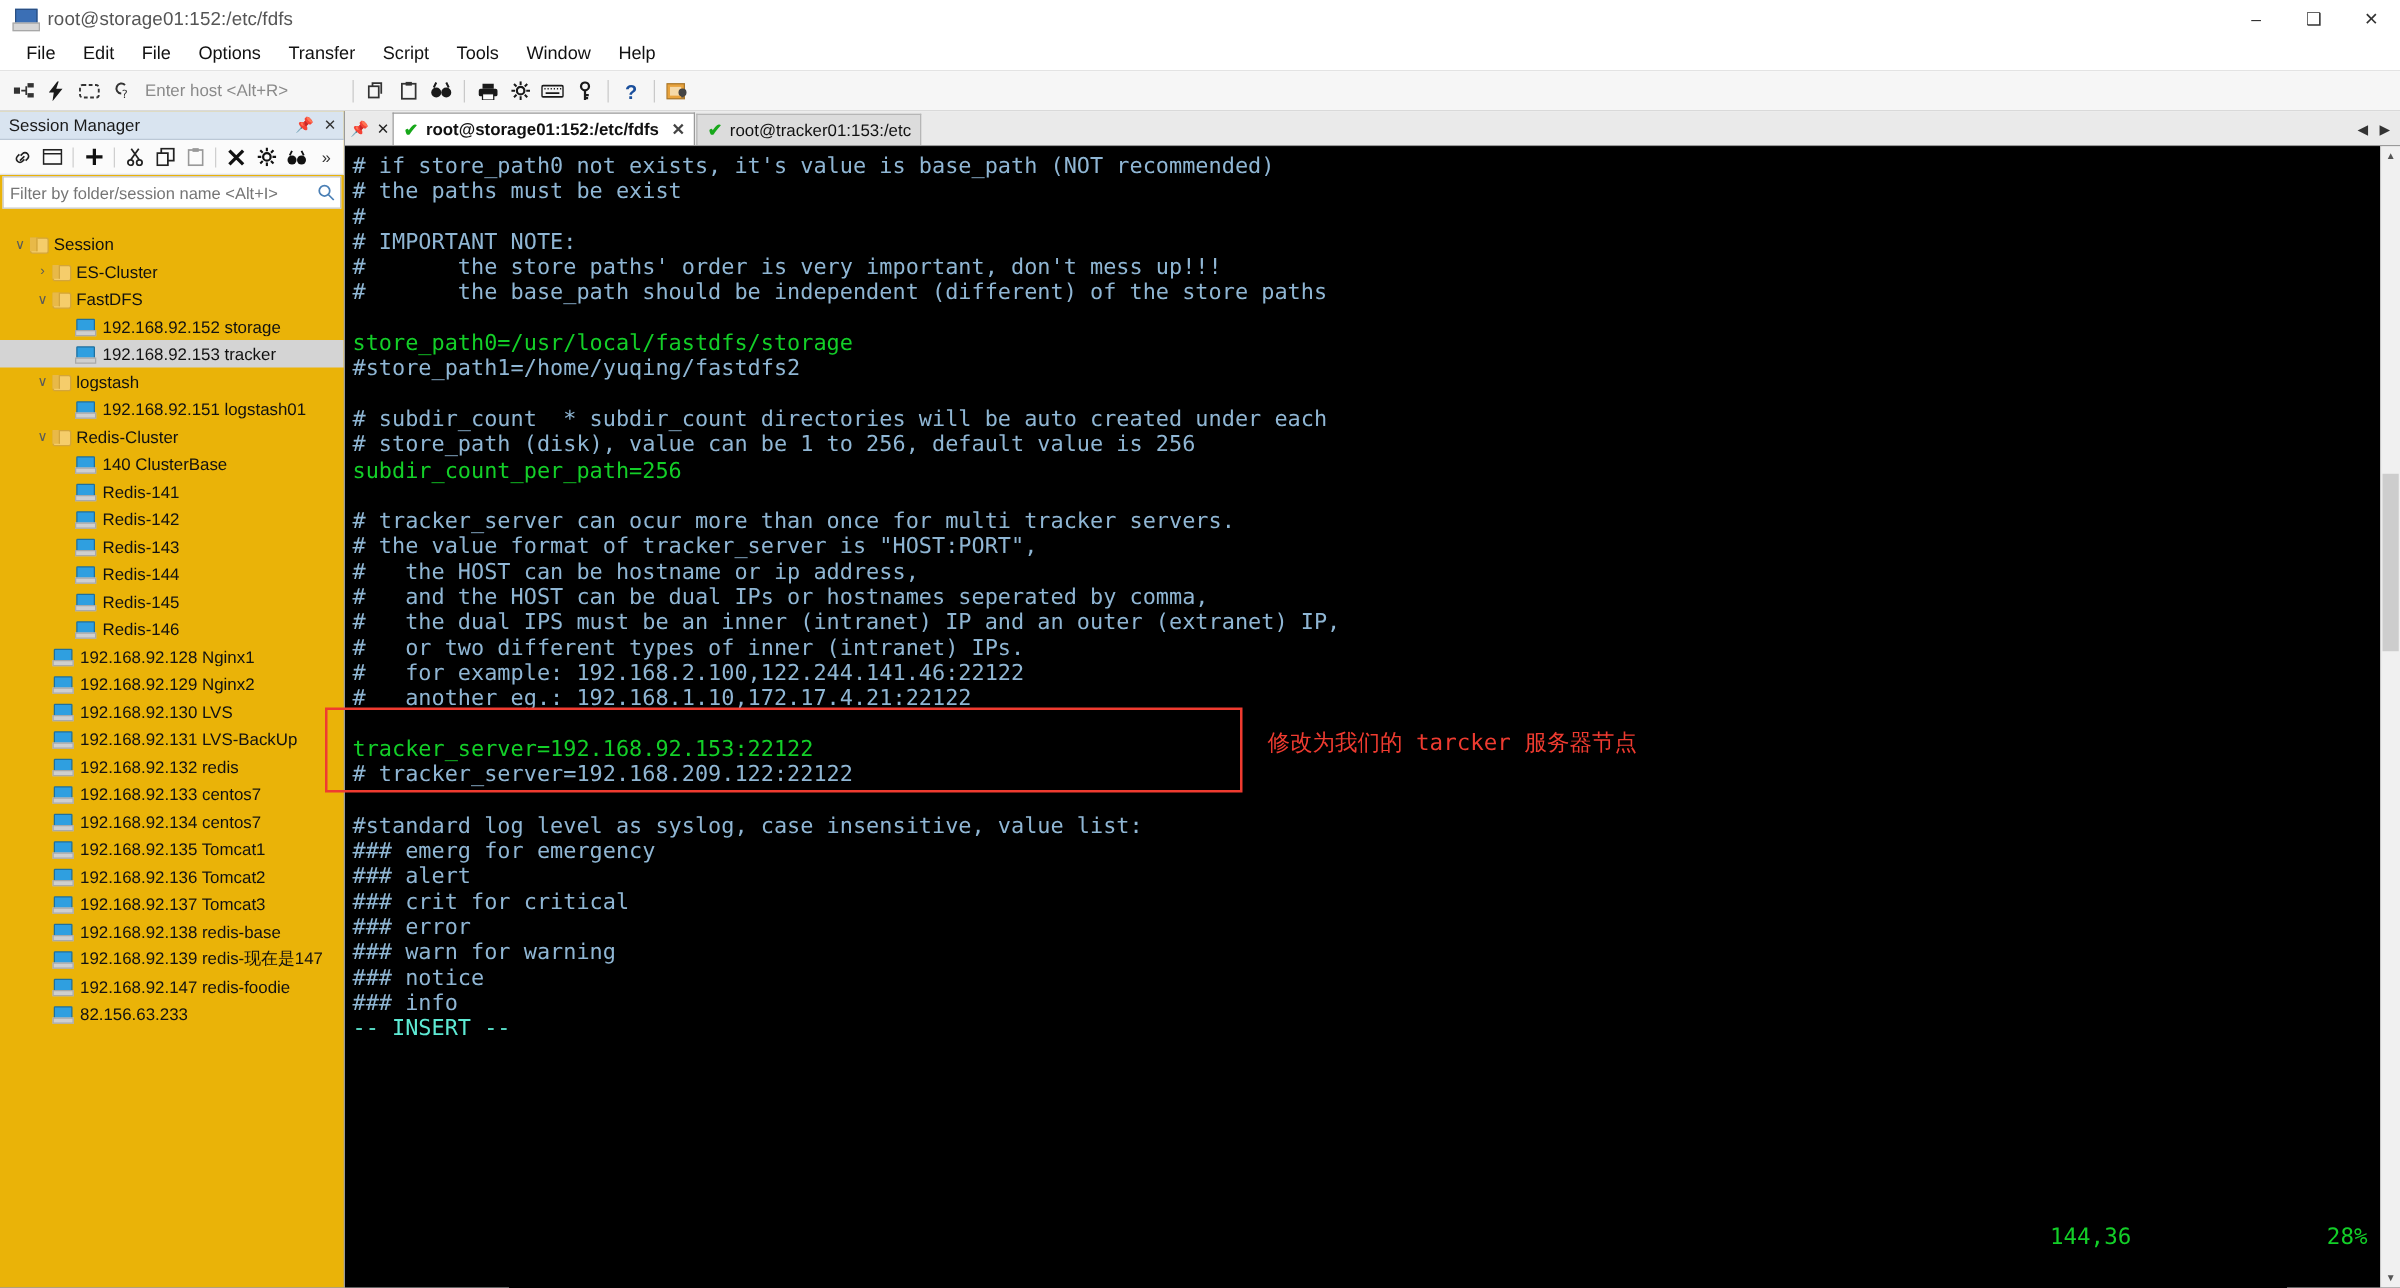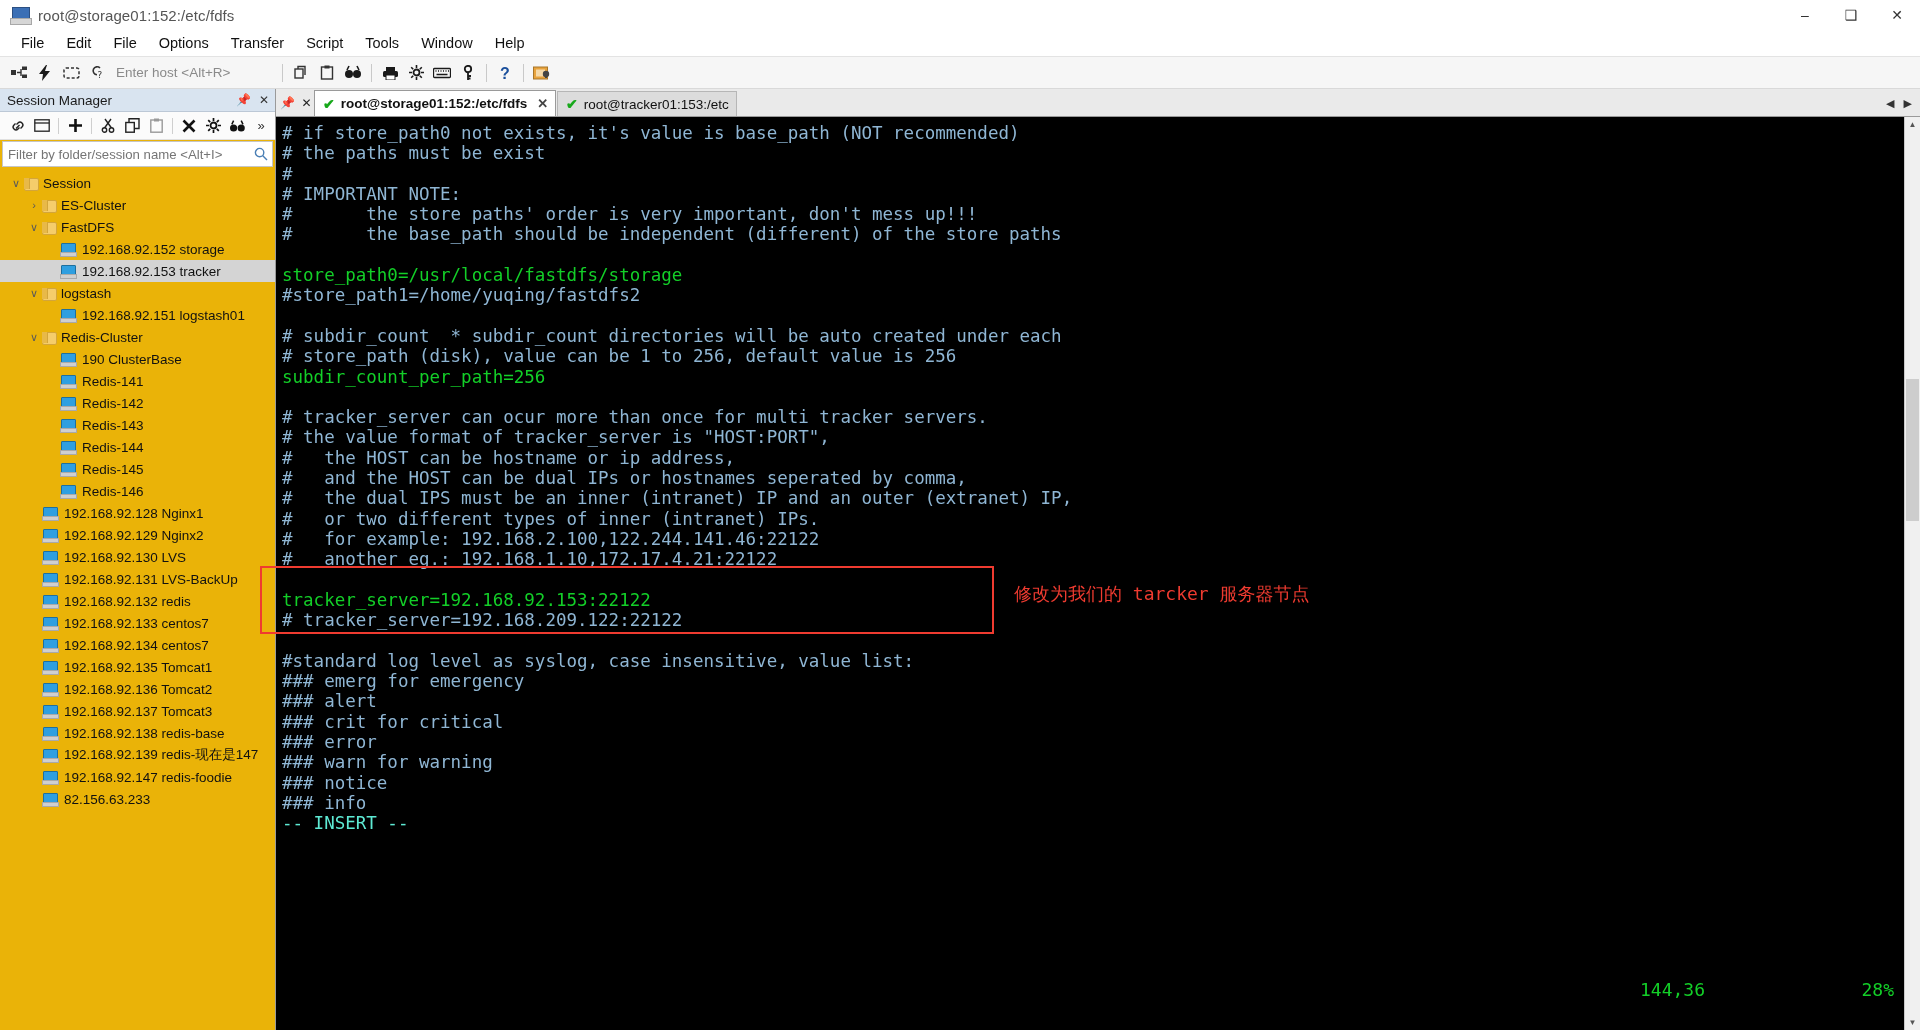--- a/index.html
+++ b/index.html
@@ -30,21 +30,21 @@
   
   .body-wrap{display:flex;height:941px;background:#f0f0f0;}
   
   .sm{width:275px;display:flex;flex-direction:column;background:#eab308;border-right:1px solid #9a9a9a;}
   .sm-head{height:22px;background:#d9e4f0;display:flex;align-items:center;padding-left:7px;border-bottom:1px solid #bcc8d6;}
   .sm-head .t{font-size:13.5px;color:#1a1a1a;font-weight:400;}
   .sm-head .acts{margin-left:auto;display:flex;align-items:center;gap:8px;padding-right:6px;color:#333;font-size:12px;}
   .sm-tools{height:27px;background:#fbfbfb;border-bottom:1px solid #e0e0e0;display:flex;align-items:center;padding-left:6px;}
   .smt{width:24px;height:24px;display:flex;align-items:center;justify-content:center;color:#222;}
   .smt-sep{width:1px;height:16px;background:#cfcfcf;margin:0 4px;}
-  .sm-filter{height:24px;border:1px solid #c6c6c6;margin:1px 2px 2px 2px;display:flex;align-items:center;background:#fff;}
+  .sm-filter{height:24px;border:1px solid #c6c6c6;margin:1px 2px 14px 2px;display:flex;align-items:center;background:#fff;}
   .sm-filter input{border:0;outline:0;flex:1;font-size:13.2px;color:#8d8d8d;padding-left:5px;font-family:"Liberation Sans",sans-serif;background:transparent;}
   .sm-filter .mag{width:22px;display:flex;align-items:center;justify-content:center;}
   .tree{flex:1;overflow:hidden;padding-top:3px;font-size:13.5px;color:#111;}
   .node{height:22px;display:flex;align-items:center;white-space:nowrap;}
   .node.sel{background:#d4d4d4;}
   .tw{width:16px;display:flex;align-items:center;justify-content:center;color:#5a5a5a;font-size:11px;}
   .folder{width:13px;height:11px;margin-right:6px;position:relative;flex:0 0 auto;}
   .folder:before{content:"";position:absolute;left:0;top:0;width:13px;height:11px;background:#f5cd6b;border:1px solid #d3a53a;border-radius:1px 2px 2px 2px;}
   .folder:after{content:"";position:absolute;left:0;top:0;width:5px;height:11px;background:#e8b948;border-right:1px solid #d3a53a;}
   .pc{width:16px;height:12px;margin-right:6px;position:relative;flex:0 0 auto;}
@@ -328,21 +328,21 @@
           <div class="tw" style="margin-left: 26px;">∨</div>
           <div class="folder"></div>
           <div class="lbl">Redis-Cluster</div>
         </div>
         <div class="node">
           <div class="tw" style="margin-left: 44px;"></div>
           <div class="pc">
             <div class="m"></div>
             <div class="st"></div>
           </div>
-          <div class="lbl">190 ClusterBase</div>
+          <div class="lbl">140 ClusterBase</div>
         </div>
         <div class="node">
           <div class="tw" style="margin-left: 44px;"></div>
           <div class="pc">
             <div class="m"></div>
             <div class="st"></div>
           </div>
           <div class="lbl">Redis-141</div>
         </div>
         <div class="node">

